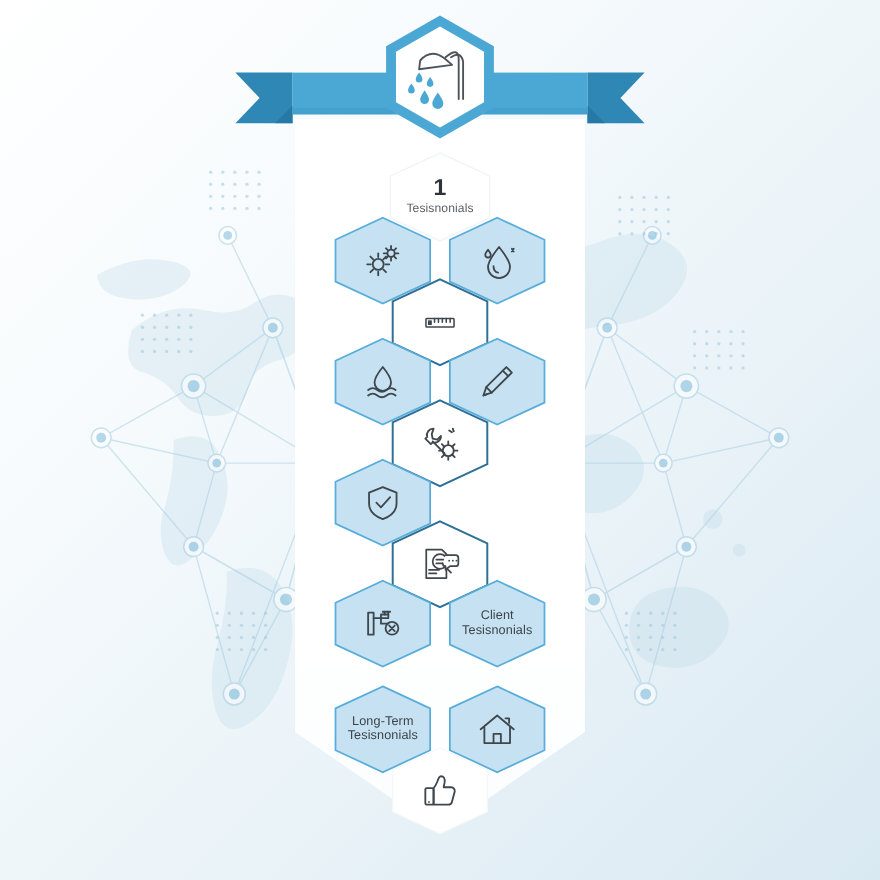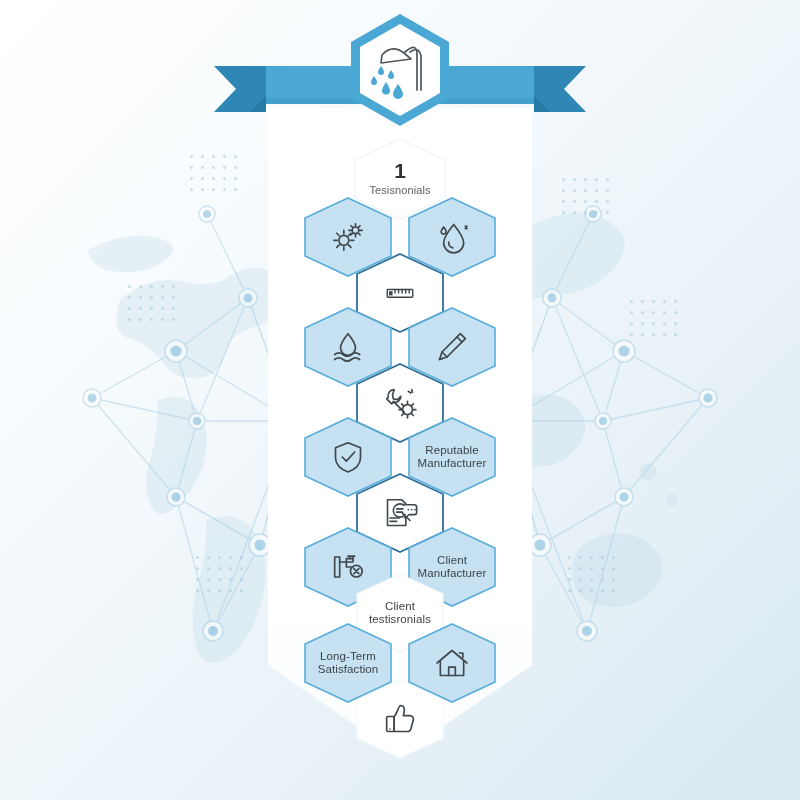--- a/index.html
+++ b/index.html
@@ -425,28 +425,20 @@
       <polygon points="46,2 89,22 89,60 46,80 3,60 3,22" fill="#c6e2f2" stroke="#58adda" stroke-width="1.6"></polygon>
     </svg>
     <div class="inner">
       <svg class="icon" viewBox="0 0 48 48" fill="none" stroke="#3f474d" stroke-width="2" stroke-linecap="round" stroke-linejoin="round">
         <path d="M24 7 L39 13 v12 c0 9 -7 14 -15 17 c-8 -3 -15 -8 -15 -17 V13 z"></path>
         <path d="M17 24 l5 5 10 -11"></path>
       </svg>
     </div>
   </div>
 
-  <div class="hex" style="left:406px;top:416px;width:92px;height:82px;">
-    <svg class="hexbg" width="92" height="82" viewBox="0 0 92 82">
-      <polygon points="46,2 89,22 89,60 46,80 3,60 3,22" fill="#c6e2f2" stroke="#58adda" stroke-width="1.6"></polygon>
-    </svg>
-    <div class="inner">
-      <div class="lbl">Reputable Manufacturer</div>
-    </div>
-  </div>
 
   <div class="hex" style="left:354px;top:472px;width:92px;height:82px;">
     <svg class="hexbg" width="92" height="82" viewBox="0 0 92 82">
       <polygon points="46,2 89,22 89,60 46,80 3,60 3,22" fill="#ffffff" stroke="#2d6f97" stroke-width="1.8"></polygon>
     </svg>
     <div class="inner">
       <svg class="icon" viewBox="0 0 48 48" fill="none" stroke="#3f474d" stroke-width="1.9" stroke-linecap="round" stroke-linejoin="round">
         <path d="M9 8 h17 l5 5 v26 H9 z"></path>
         <path d="M12 30 h11 M12 34 h8"></path>
         <circle cx="24" cy="21" r="8" fill="#ffffff"></circle>
@@ -474,39 +466,31 @@
         <path d="M31 26 l6 6 M37 26 l-6 6"></path>
       </svg>
     </div>
   </div>
 
   <div class="hex" style="left:406px;top:526px;width:92px;height:82px;">
     <svg class="hexbg" width="92" height="82" viewBox="0 0 92 82">
       <polygon points="46,2 89,22 89,60 46,80 3,60 3,22" fill="#c6e2f2" stroke="#58adda" stroke-width="1.6"></polygon>
     </svg>
     <div class="inner">
-      <div class="lbl">Client Manufacturer</div>
-    </div>
-  </div>
-
-  <div class="hex" style="left:354px;top:572px;width:92px;height:82px;">
-    <svg class="hexbg" width="92" height="82" viewBox="0 0 92 82">
-      <polygon points="46,2 89,22 89,60 46,80 3,60 3,22" fill="#ffffff" stroke="#f2f6f8" stroke-width="1.2"></polygon>
-    </svg>
-    <div class="inner">
-      <div class="lbl">Client testisronials</div>
-    </div>
-  </div>
+      <div class="lbl">Client Tesisnonials</div>
+    </div>
+  </div>
+
 
   <div class="hex" style="left:302px;top:622px;width:92px;height:82px;">
     <svg class="hexbg" width="92" height="82" viewBox="0 0 92 82">
       <polygon points="46,2 89,22 89,60 46,80 3,60 3,22" fill="#c6e2f2" stroke="#58adda" stroke-width="1.6"></polygon>
     </svg>
     <div class="inner">
-      <div class="lbl">Long-Term Satisfaction</div>
+      <div class="lbl">Long-Term Tesisnonials</div>
     </div>
   </div>
 
   <div class="hex" style="left:406px;top:622px;width:92px;height:82px;">
     <svg class="hexbg" width="92" height="82" viewBox="0 0 92 82">
       <polygon points="46,2 89,22 89,60 46,80 3,60 3,22" fill="#c6e2f2" stroke="#58adda" stroke-width="1.6"></polygon>
     </svg>
     <div class="inner">
       <svg class="icon" viewBox="0 0 48 48" fill="none" stroke="#3f474d" stroke-width="2" stroke-linecap="round" stroke-linejoin="round">
         <path d="M6 24 L24 9 L42 24"></path>

